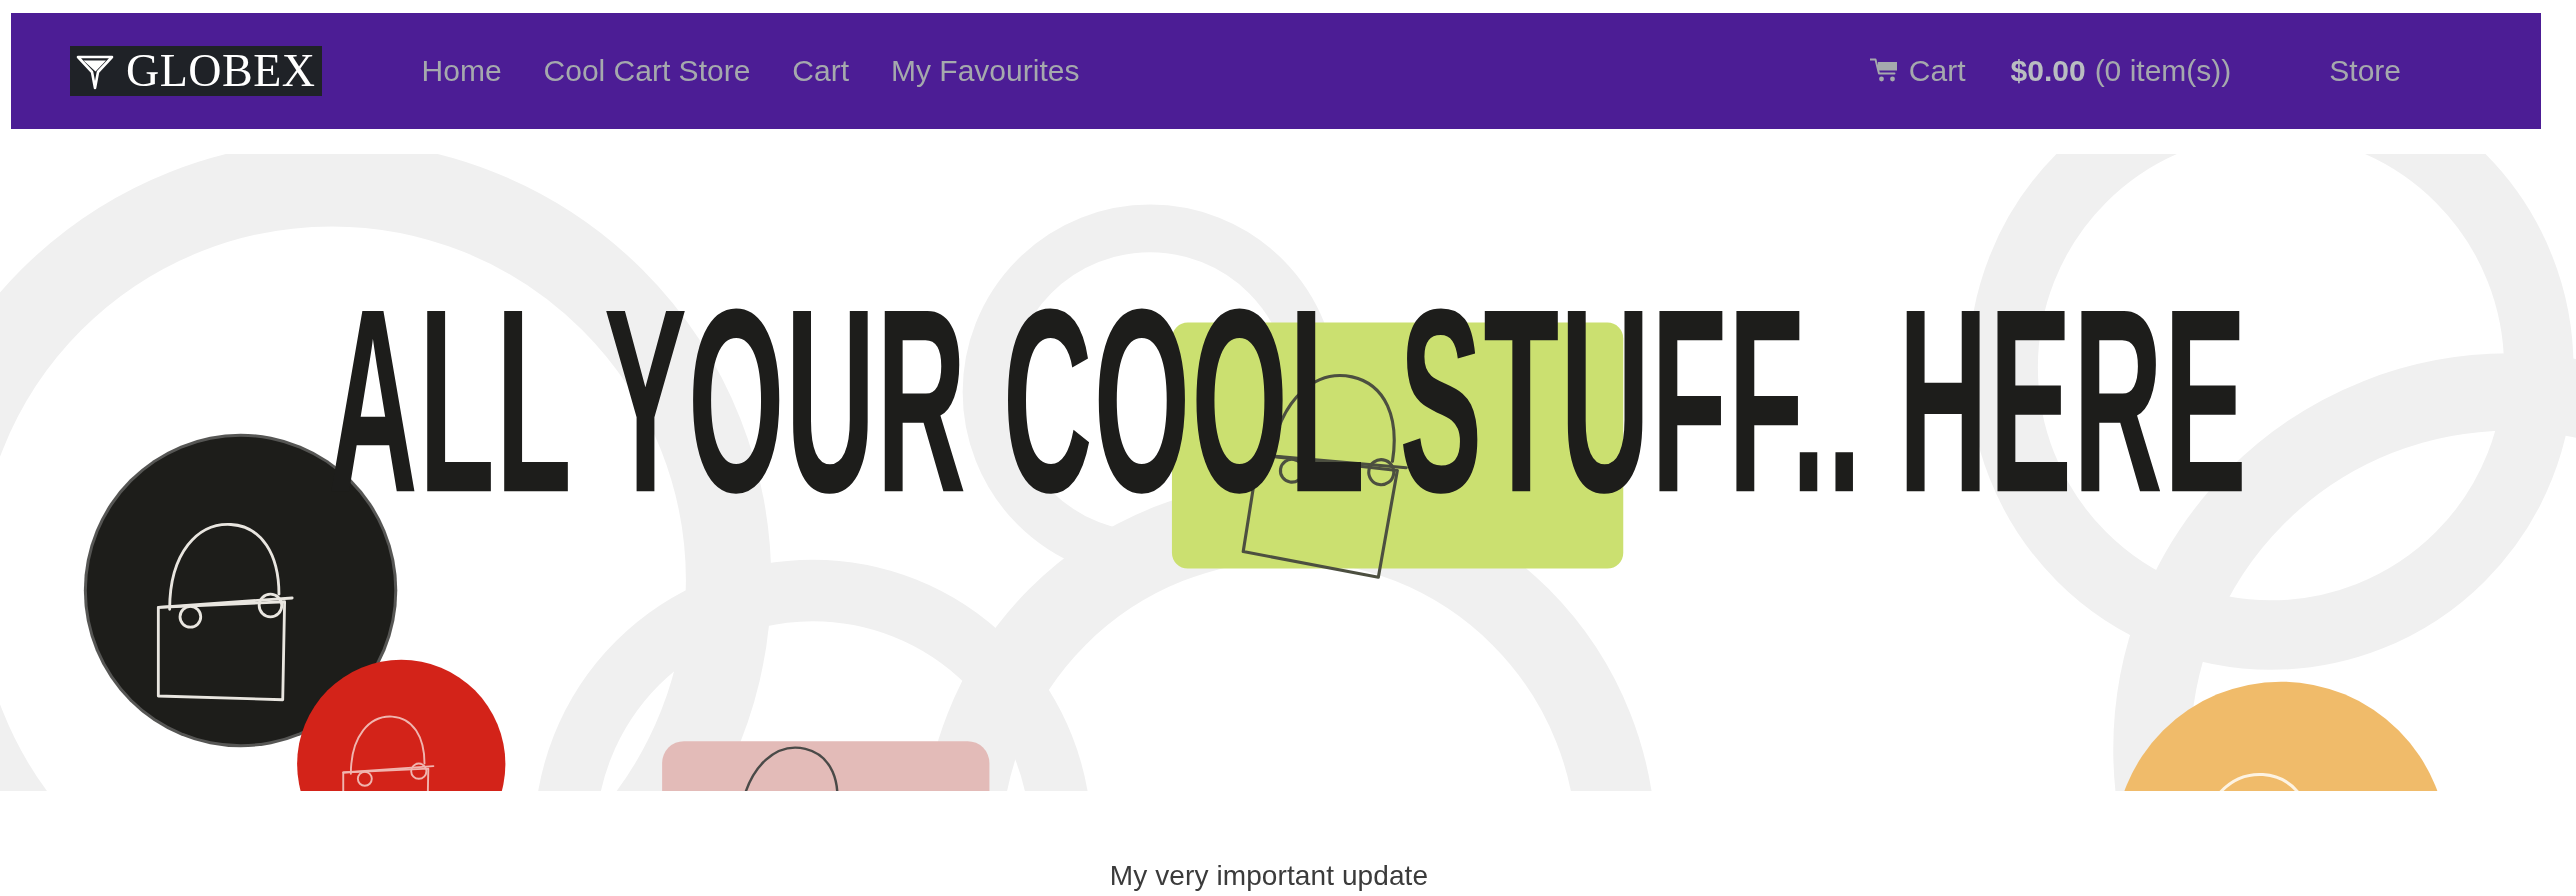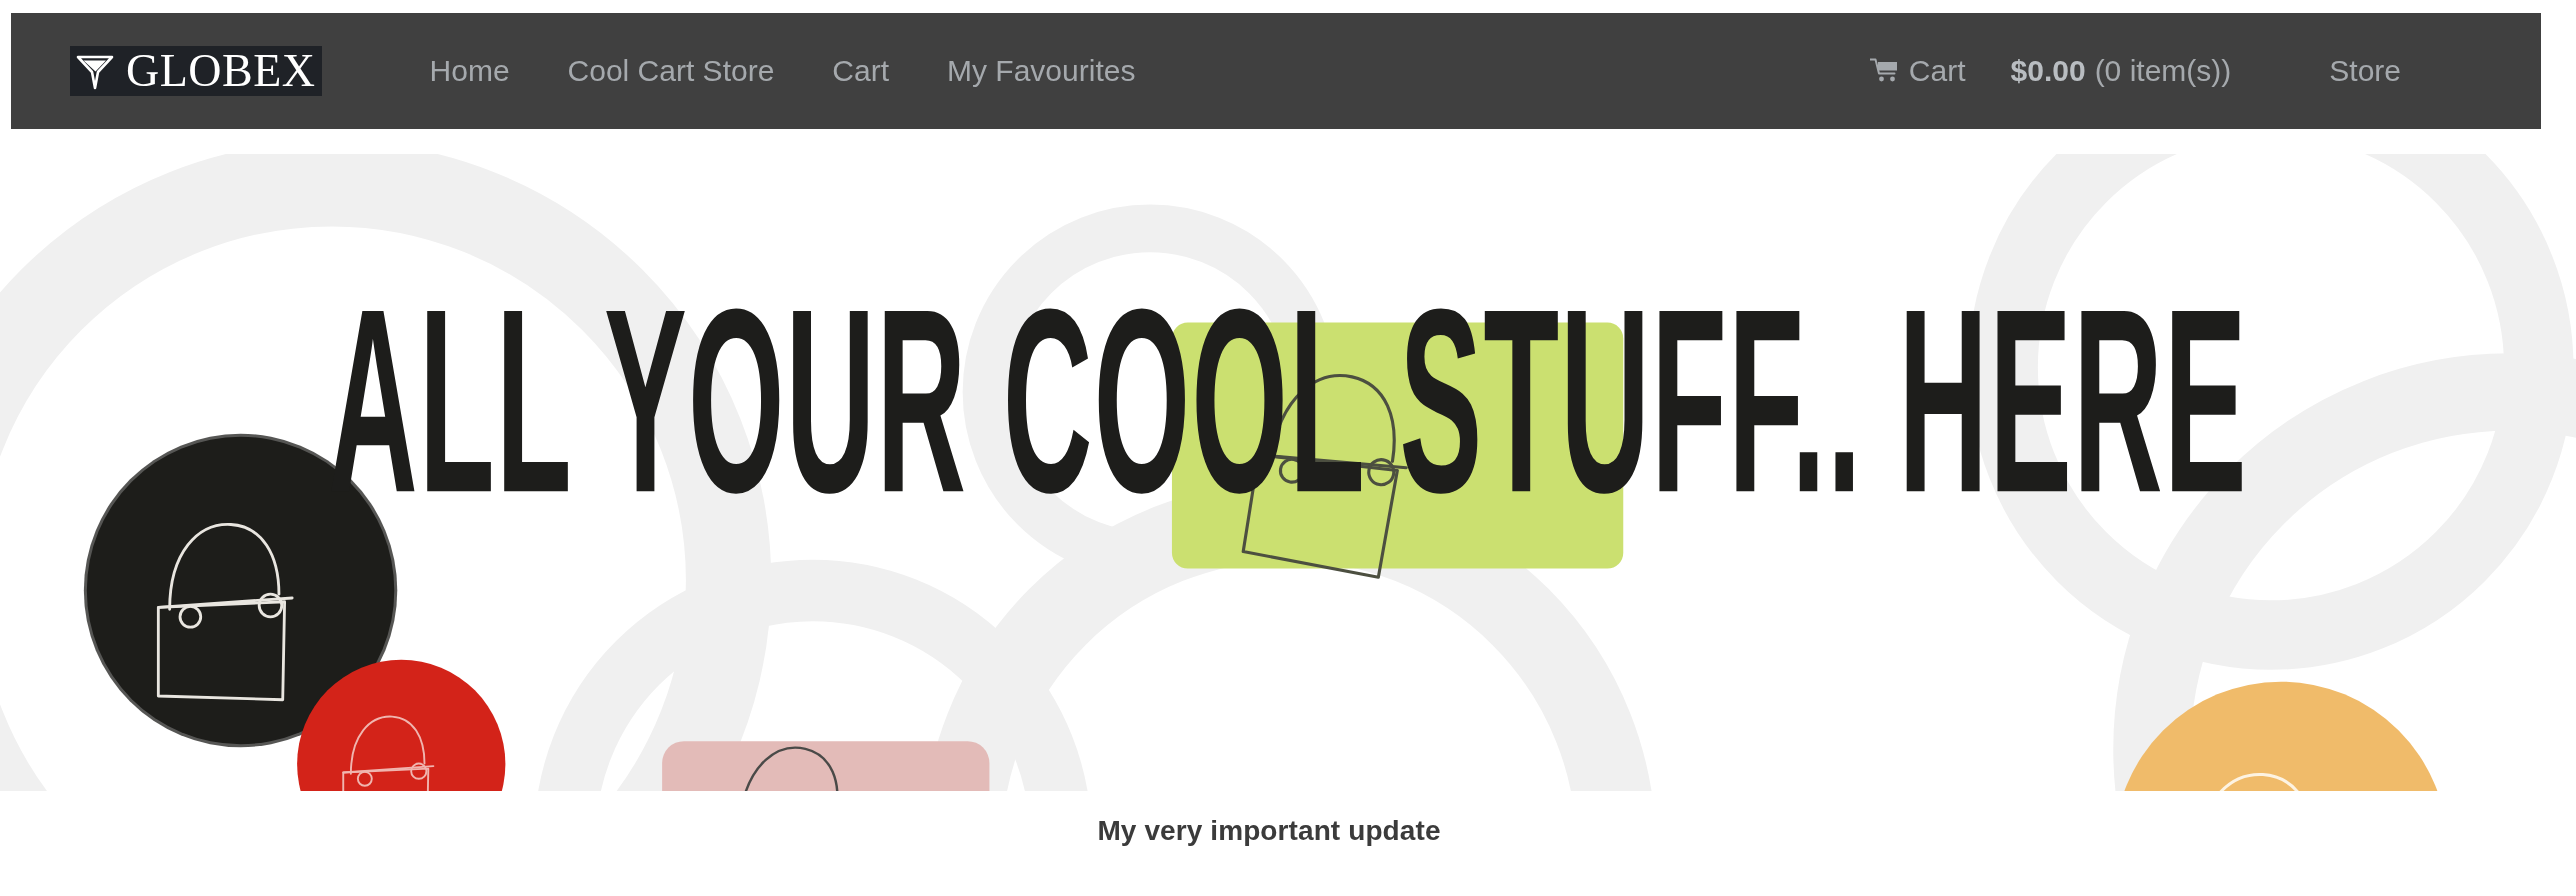--- a/index.html
+++ b/index.html
@@ -17,21 +17,21 @@
     position: relative;
   }
 
   
   .navbar {
     position: absolute;
     left: 11px;
     top: 13px;
     width: 2530px;
     height: 116px;
-    background: #404040;
+    background: #4c1d95;
     display: flex;
     align-items: center;
     padding: 0 0 0 59px;
   }
   .brand {
     display: flex;
     align-items: center;
     gap: 10px;
     text-decoration: none;
     margin-right: 79px;
@@ -48,23 +48,23 @@
     font-family: "Liberation Serif", serif;
     font-size: 46px;
     color: #ffffff;
     letter-spacing: 0.5px;
     line-height: 1;
     white-space: nowrap;
   }
   .nav-links {
     display: flex;
     align-items: center;
-    gap: 16px;
+    gap: 0;
     list-style: none;
-    margin: 8px;
+    margin: 0;
     padding: 0;
   }
   .nav-link {
     color: #a5a9ad;
     text-decoration: none;
     font-size: 30px;
     line-height: 1;
     padding: 0 21px;
     white-space: nowrap;
   }
@@ -108,25 +108,25 @@
     height: 637px;
     overflow: hidden;
     background: #0f766e;
   }
   .hero svg { display: block; width: 2576px; height: 734px; }
 
   
   .update-line {
     position: absolute;
     left: 0;
-    top: 815px;
+    top: 860px;
     width: 2538px;
     text-align: center;
     font-size: 28px;
-    font-weight: bold;
+    font-weight: normal;
     color: #3b3b3b;
     letter-spacing: 0.1px;
   }
 </style>
 </head>
 <body>
 
 <nav class="navbar">
 
   <a class="brand" href="#">

